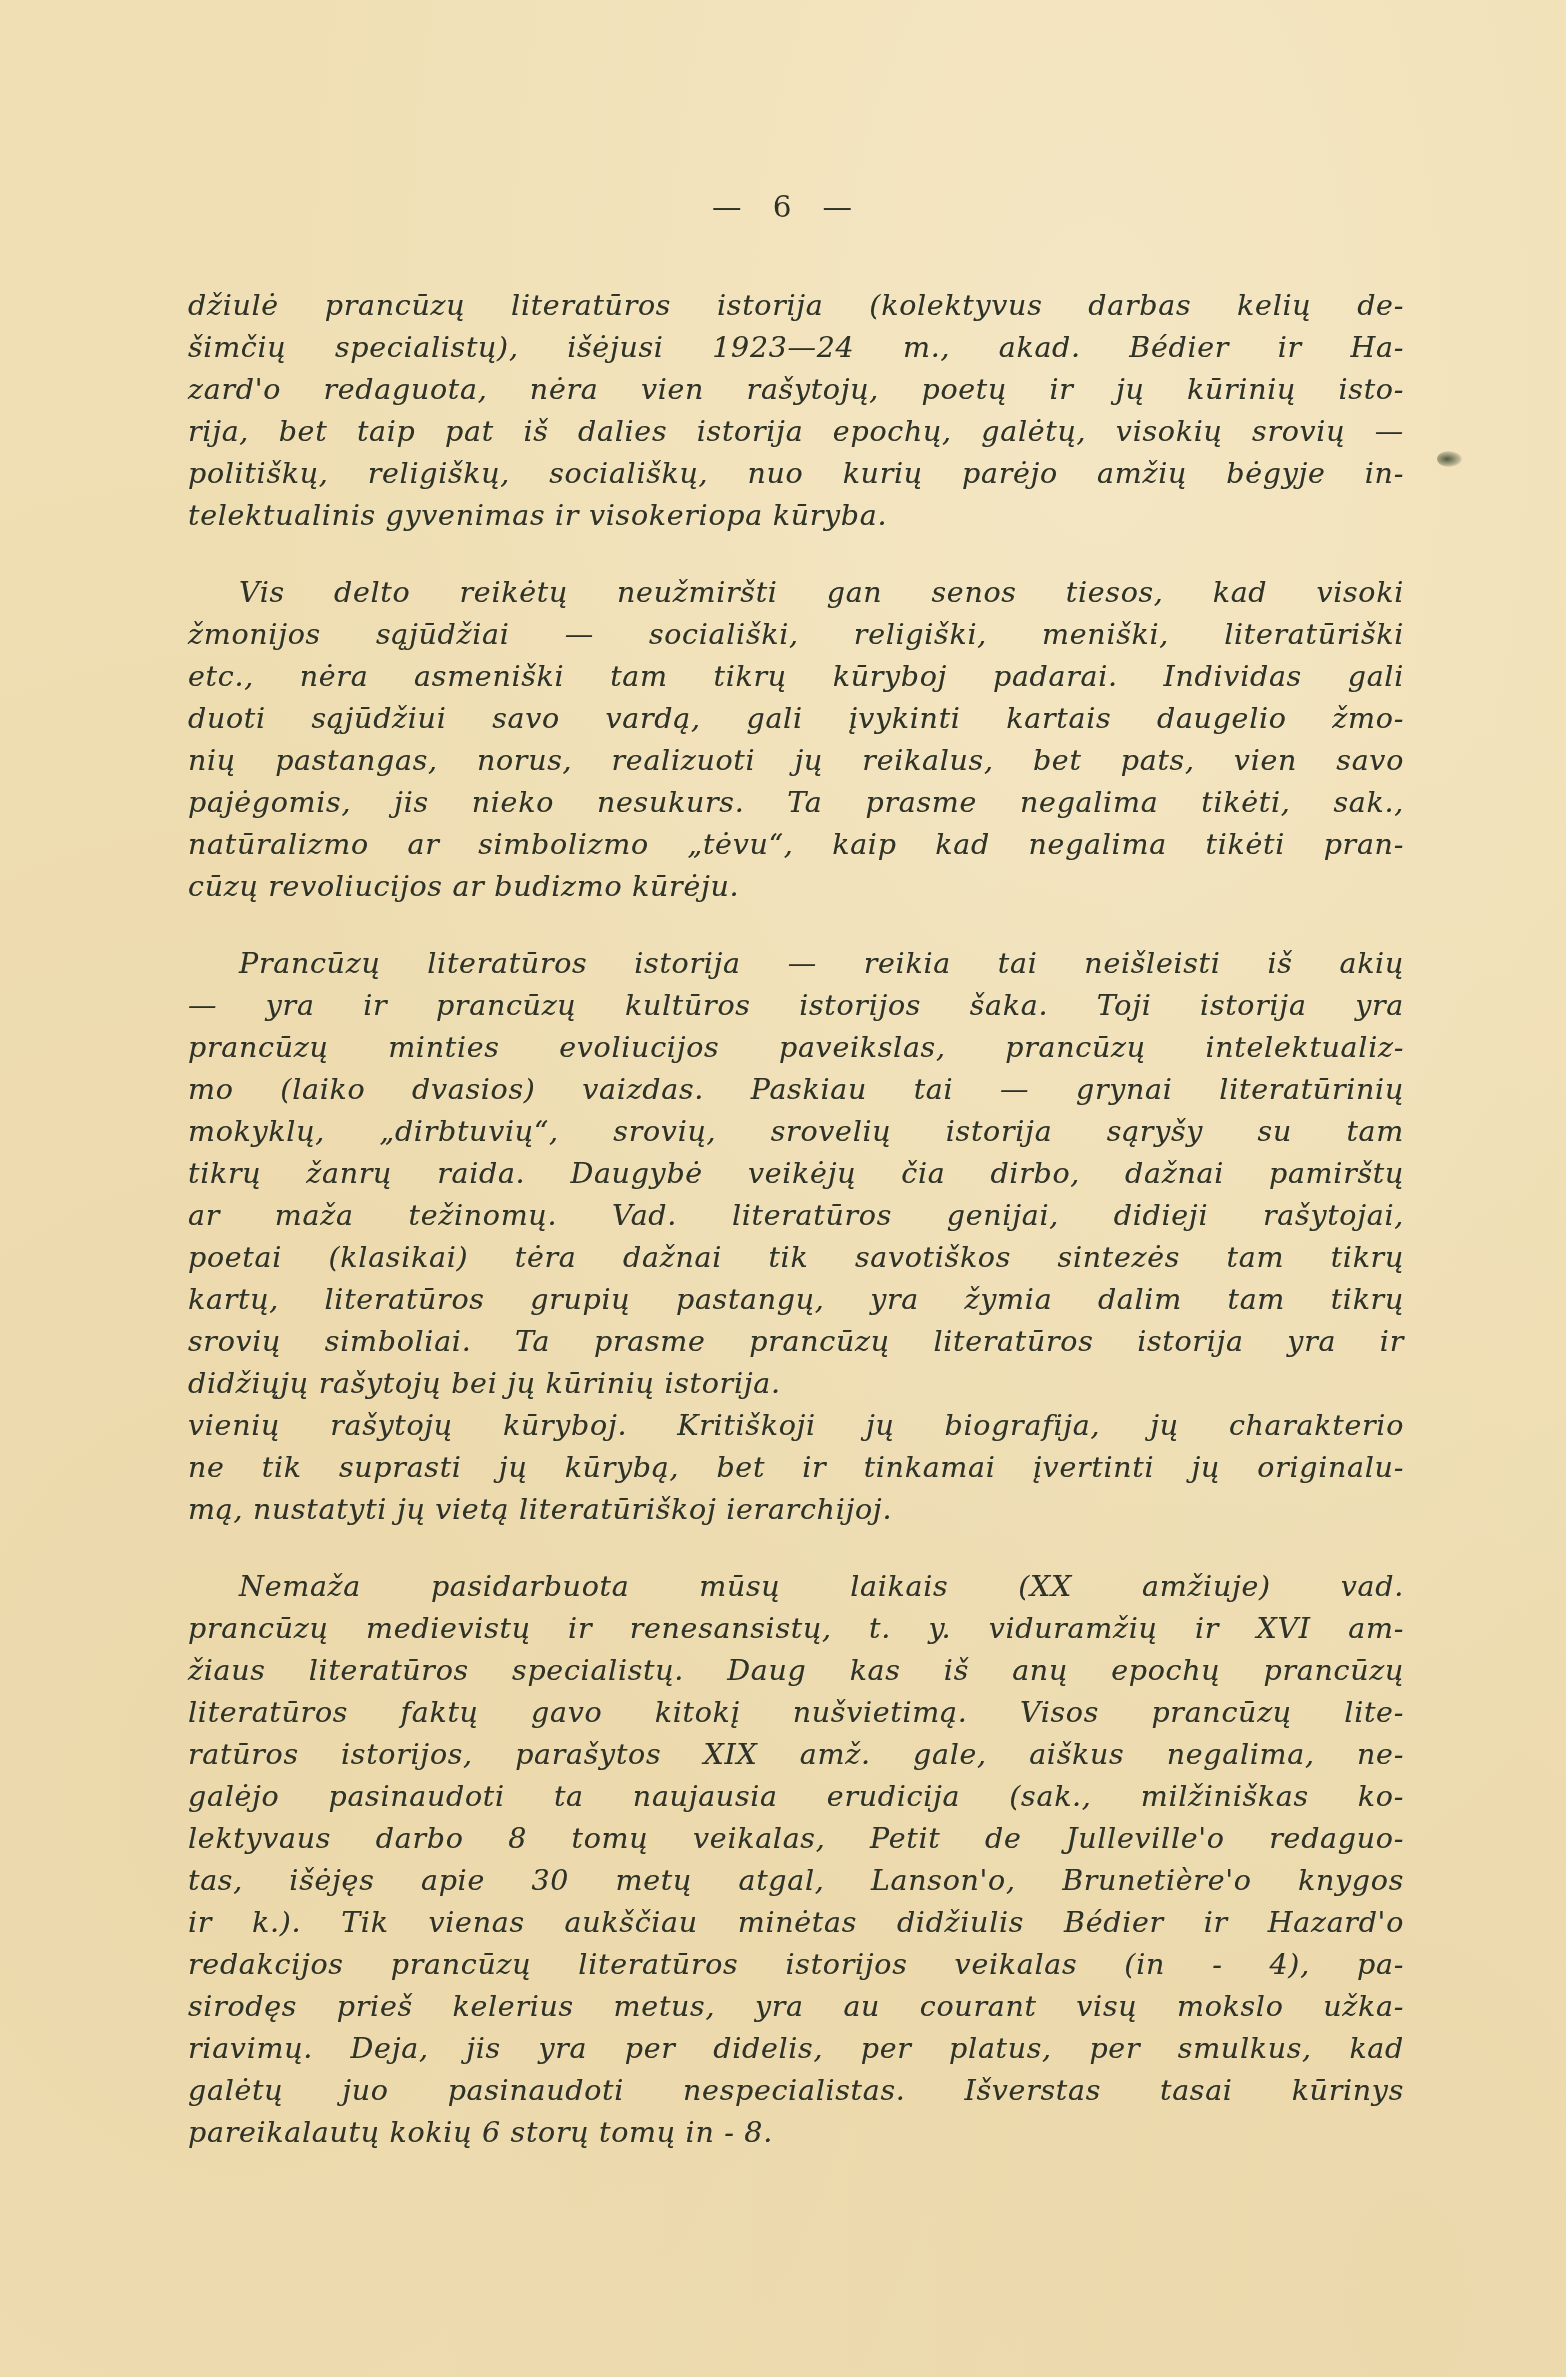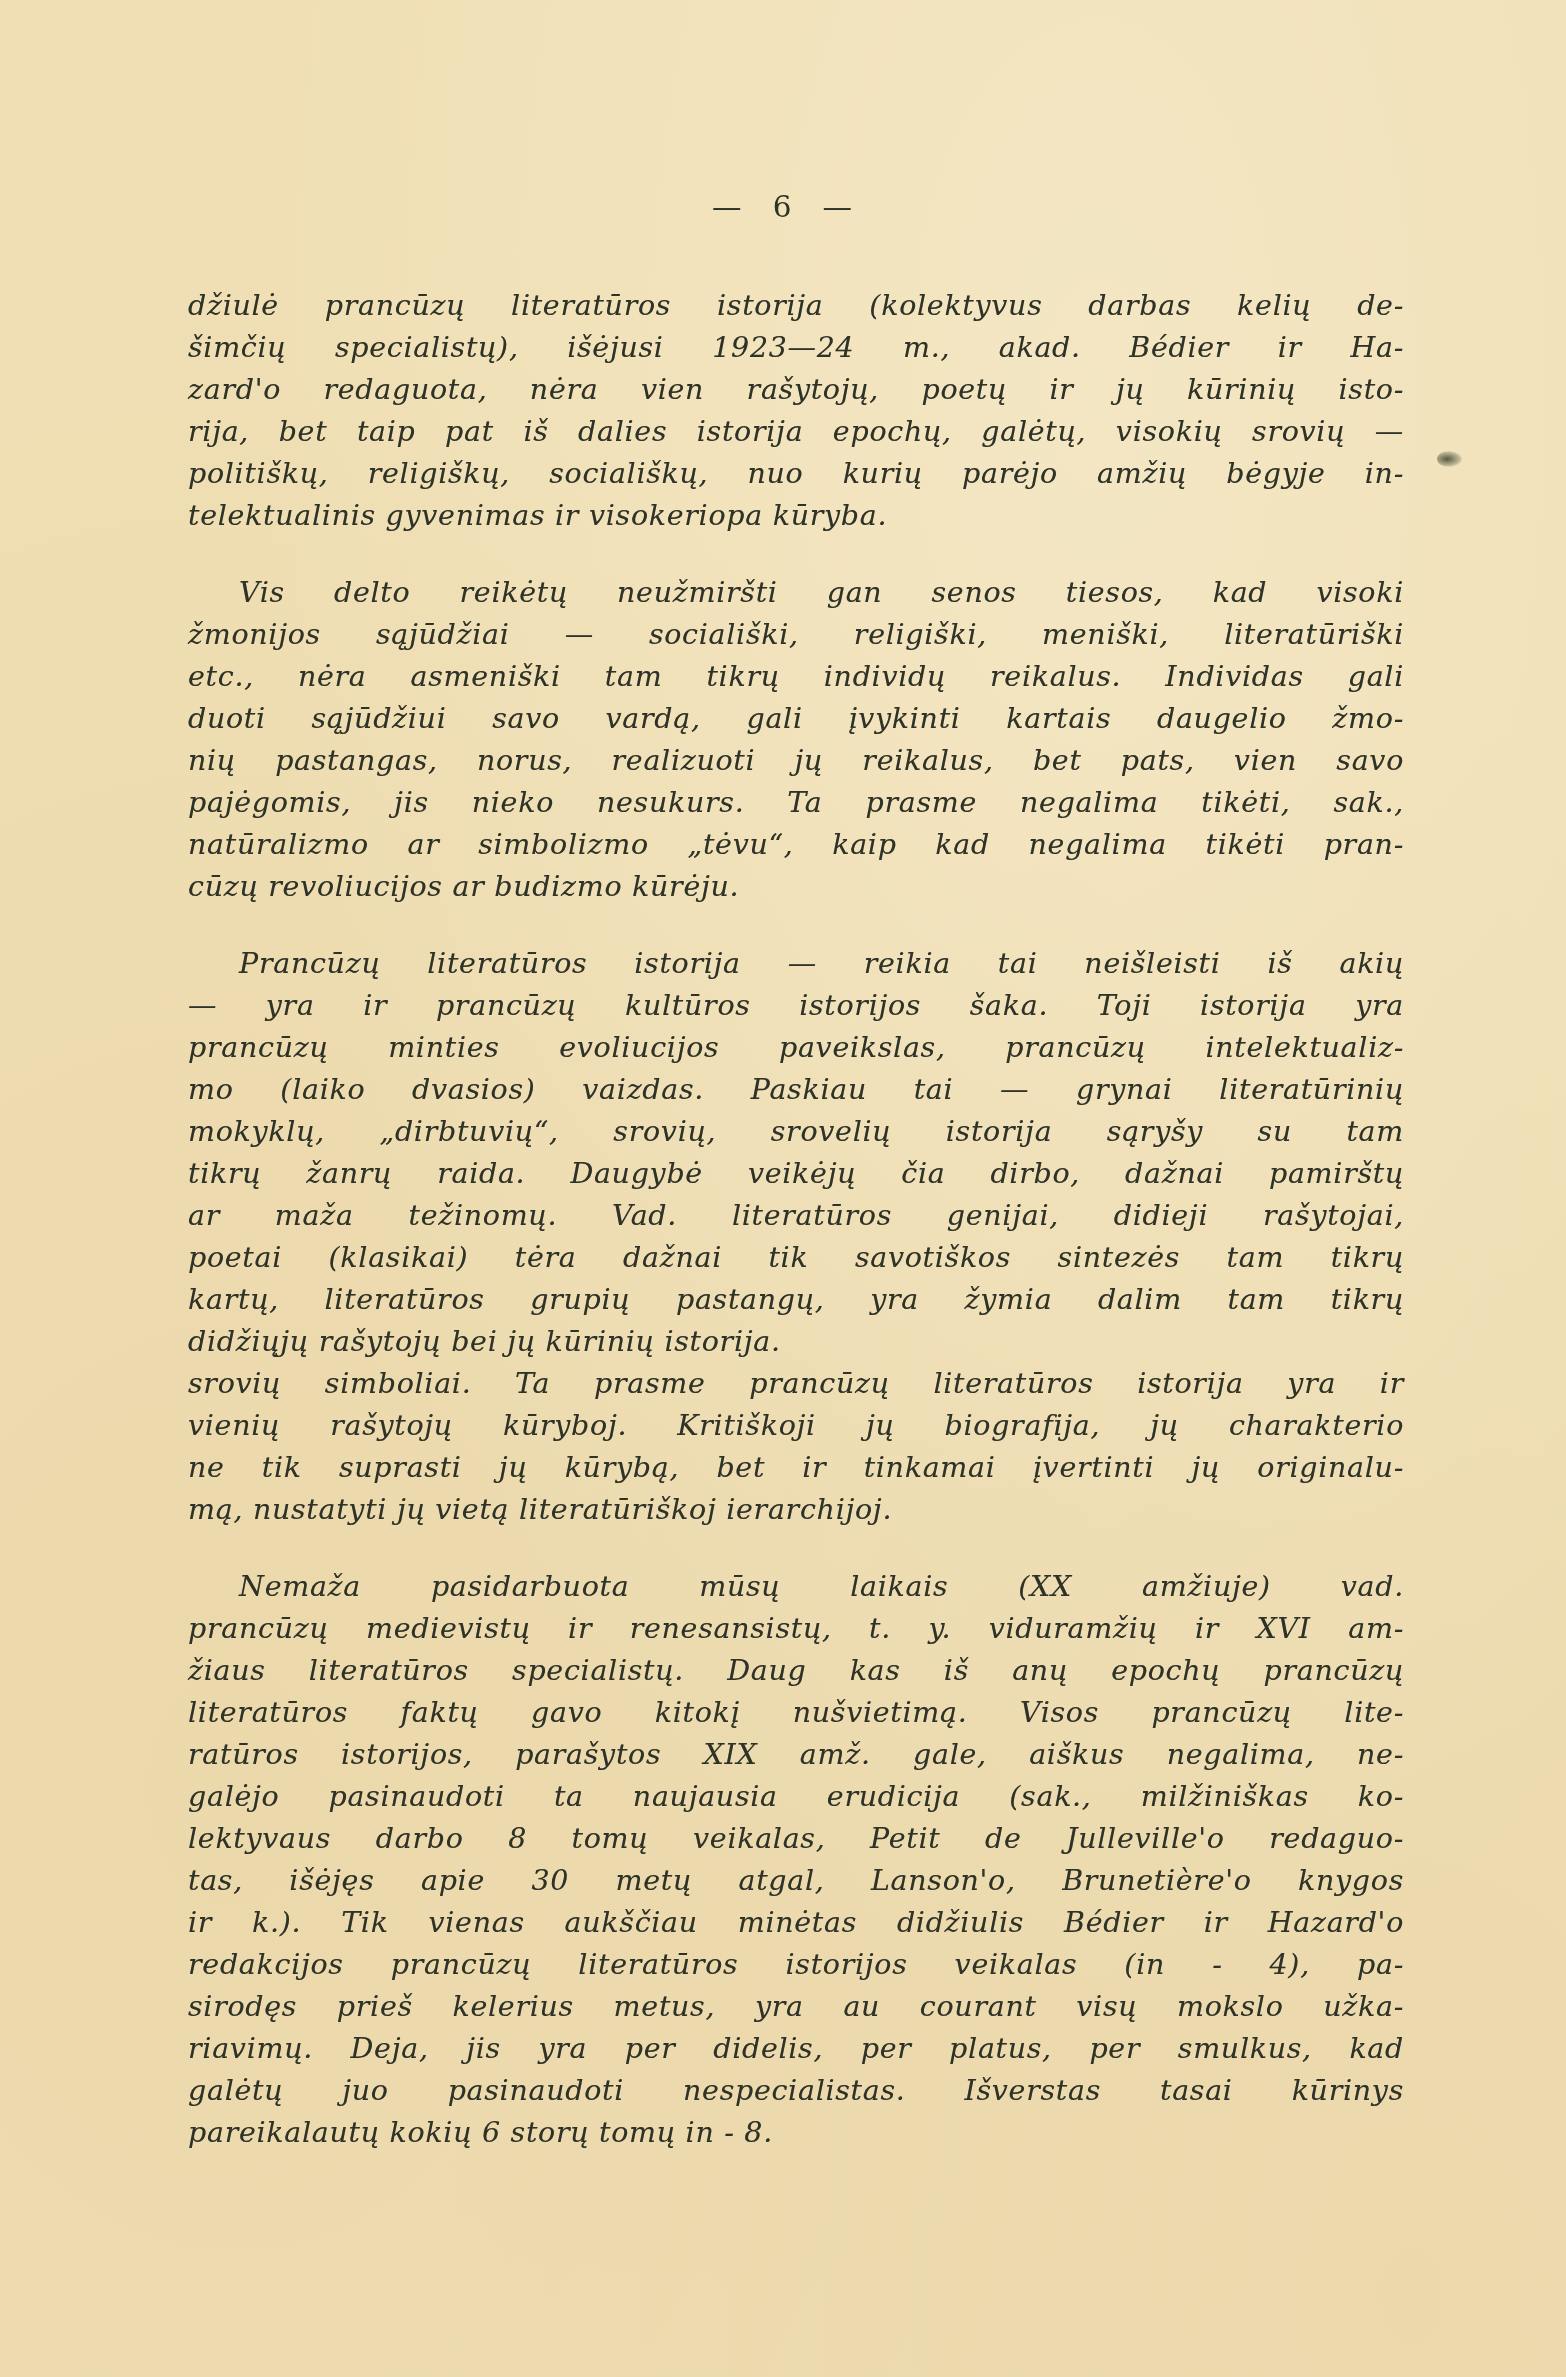--- a/index.html
+++ b/index.html
@@ -65,37 +65,37 @@
 
   <div class="text-block">
       <div class="line">džiulė prancūzų literatūros istorija (kolektyvus darbas kelių de-</div>
       <div class="line">šimčių specialistų), išėjusi 1923—24 m., akad. Bédier ir Ha-</div>
       <div class="line">zard'o redaguota, nėra vien rašytojų, poetų ir jų kūrinių isto-</div>
       <div class="line">rija, bet taip pat iš dalies istorija epochų, galėtų, visokių srovių —</div>
       <div class="line">politiškų, religiškų, sociališkų, nuo kurių parėjo amžių bėgyje in-</div>
       <div class="line last">telektualinis gyvenimas ir visokeriopa kūryba.</div>
       <div class="line indent">Vis delto reikėtų neužmiršti gan senos tiesos, kad visoki</div>
       <div class="line">žmonijos sąjūdžiai — sociališki, religiški, meniški, literatūriški</div>
-      <div class="line">etc., nėra asmeniški tam tikrų individų reikalus. Individas gali</div>
+      <div class="line">etc., nėra asmeniški tam tikrų kūryboj padarai. Individas gali</div>
       <div class="line">duoti sąjūdžiui savo vardą, gali įvykinti kartais daugelio žmo-</div>
       <div class="line">nių pastangas, norus, realizuoti jų reikalus, bet pats, vien savo</div>
       <div class="line">pajėgomis, jis nieko nesukurs. Ta prasme negalima tikėti, sak.,</div>
       <div class="line">natūralizmo ar simbolizmo „tėvu“, kaip kad negalima tikėti pran-</div>
       <div class="line last">cūzų revoliucijos ar budizmo kūrėju.</div>
       <div class="line indent">Prancūzų literatūros istorija — reikia tai neišleisti iš akių</div>
       <div class="line">— yra ir prancūzų kultūros istorijos šaka. Toji istorija yra</div>
       <div class="line">prancūzų minties evoliucijos paveikslas, prancūzų intelektualiz-</div>
       <div class="line">mo (laiko dvasios) vaizdas. Paskiau tai — grynai literatūrinių</div>
       <div class="line">mokyklų, „dirbtuvių“, srovių, srovelių istorija sąryšy su tam</div>
       <div class="line">tikrų žanrų raida. Daugybė veikėjų čia dirbo, dažnai pamirštų</div>
       <div class="line">ar maža težinomų. Vad. literatūros genijai, didieji rašytojai,</div>
       <div class="line">poetai (klasikai) tėra dažnai tik savotiškos sintezės tam tikrų</div>
       <div class="line">kartų, literatūros grupių pastangų, yra žymia dalim tam tikrų</div>
+      <div class="line">srovių simboliai. Ta prasme prancūzų literatūros istorija yra ir</div>
       <div class="line last">didžiųjų rašytojų bei jų kūrinių istorija.</div>
-      <div class="line">srovių simboliai. Ta prasme prancūzų literatūros istorija yra ir</div>
       <div class="line">vienių rašytojų kūryboj. Kritiškoji jų biografija, jų charakterio</div>
       <div class="line">ne tik suprasti jų kūrybą, bet ir tinkamai įvertinti jų originalu-</div>
       <div class="line last">mą, nustatyti jų vietą literatūriškoj ierarchijoj.</div>
       <div class="line indent">Nemaža pasidarbuota mūsų laikais (XX amžiuje) vad.</div>
       <div class="line">prancūzų medievistų ir renesansistų, t. y. viduramžių ir XVI am-</div>
       <div class="line">žiaus literatūros specialistų. Daug kas iš anų epochų prancūzų</div>
       <div class="line">literatūros faktų gavo kitokį nušvietimą. Visos prancūzų lite-</div>
       <div class="line">ratūros istorijos, parašytos XIX amž. gale, aiškus negalima, ne-</div>
       <div class="line">galėjo pasinaudoti ta naujausia erudicija (sak., milžiniškas ko-</div>
       <div class="line">lektyvaus darbo 8 tomų veikalas, Petit de Julleville'o redaguo-</div>

